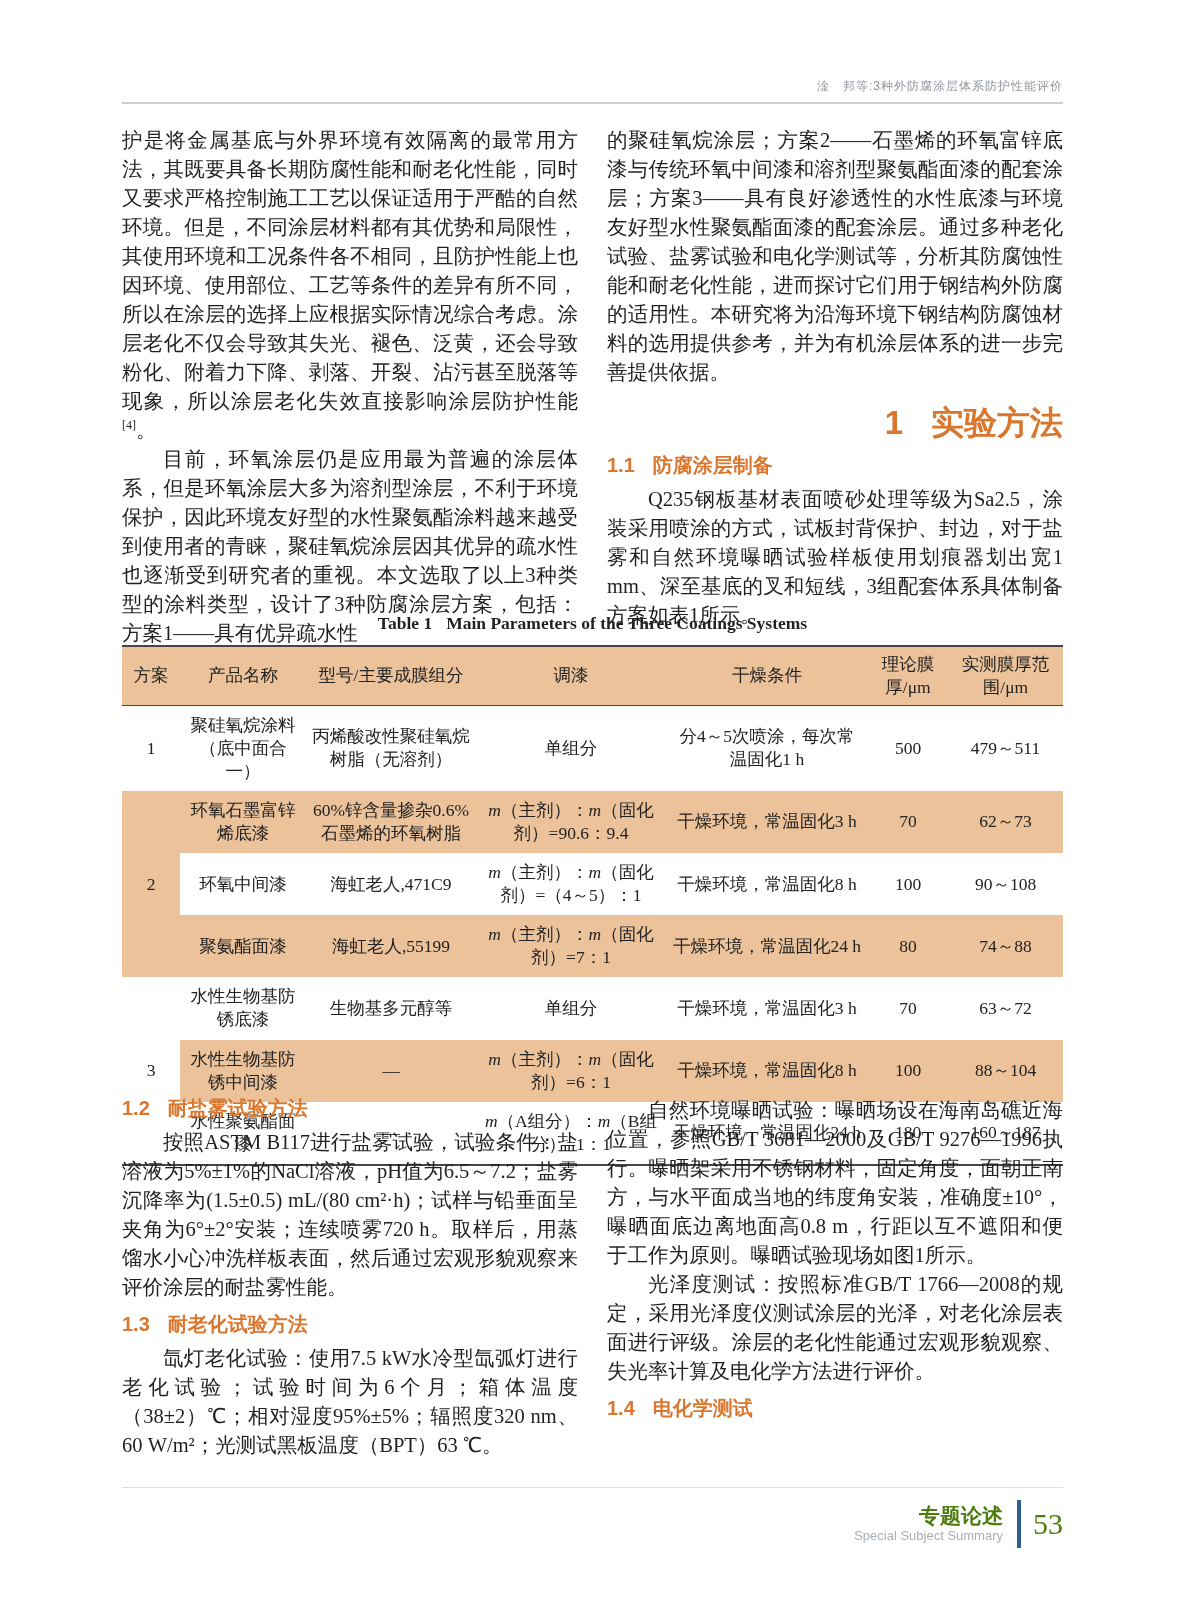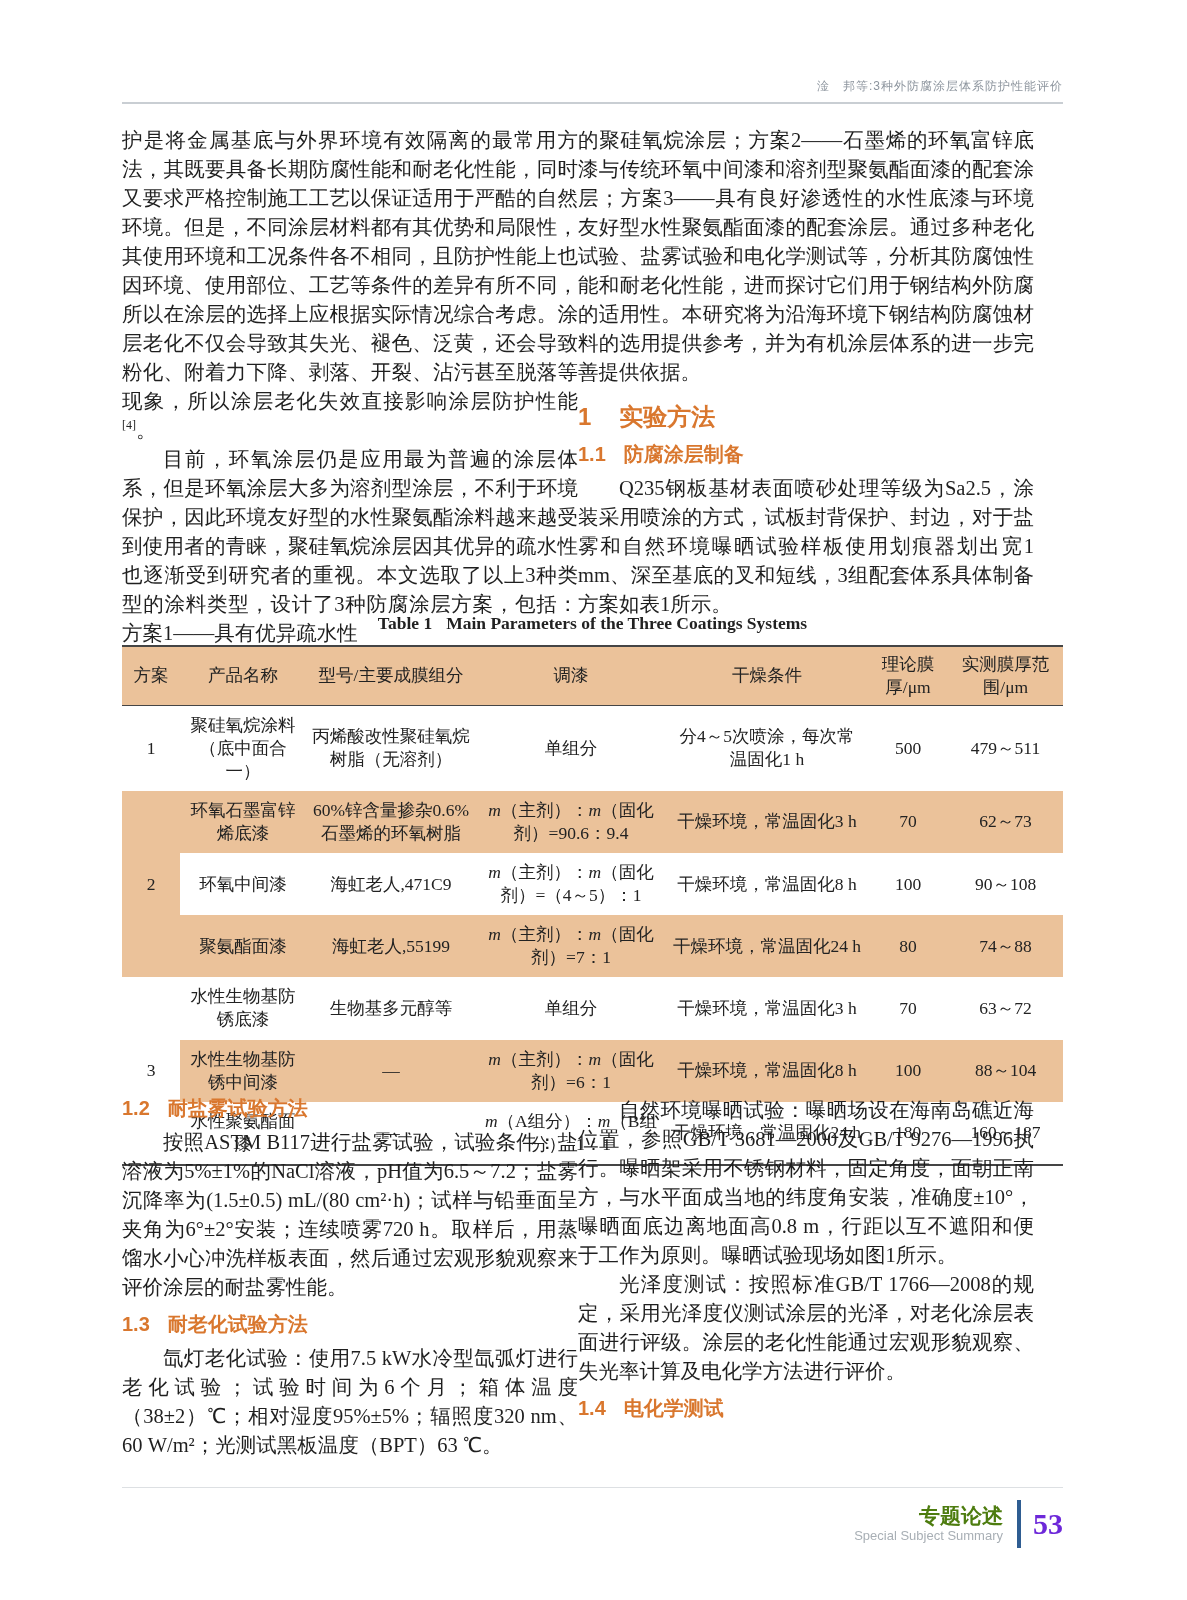--- a/index.html
+++ b/index.html
@@ -19,33 +19,33 @@
   .running-head { top:78px; }
   .running-head .rh-text {
     text-align:right;
     font-family:"Liberation Sans", sans-serif;
     font-size:12px; letter-spacing:1px;
     color:#8d959e;
   }
   .running-head .rh-rule { margin-top:7px; border-top:2px solid #c9ced3; }
 
   
-  .cols { display:flex; }
+  .cols { display:flex; gap:29px; }
   .top-cols { top:126px; }
   .bottom-cols { top:1096px; }
   .col { width:456px; font-size:20.5px; line-height:29px; text-align:justify; }
   .col p { margin:0; }
   p.indent { text-indent:2em; }
   sup.ref { font-size:12px; line-height:0; }
 
   h1.sec {
     margin:16px 0 8px 0;
     font-family:"Liberation Sans", sans-serif;
-    font-size:24px; font-weight:bold;
-    color:#d9772e; text-align:left; line-height:1.2;
+    font-size:33px; font-weight:bold;
+    color:#d9772e; text-align:right; line-height:1.2;
   }
   h1.sec .sec-num { margin-right:28px; }
   h2.subsec {
     margin:10px 0 7px 0;
     font-family:"Liberation Sans", sans-serif;
     font-size:20px; font-weight:bold;
     color:#d9772e; line-height:1.25;
   }
   h2.subsec .sec-num { margin-right:18px; }
 
@@ -90,21 +90,21 @@
   .footer-labels { text-align:right; }
   .footer-cn {
     font-family:"Liberation Sans", sans-serif; font-weight:bold;
     font-size:21px; color:#4d7c0f; line-height:1.15;
   }
   .footer-en {
     font-family:"Liberation Sans", sans-serif;
     font-size:13px; color:#a8afb5; line-height:1.2;
   }
   .footer-bar { width:4px; height:48px; background:#2f5d92; margin:0 12px 0 14px; }
-  .footer-page { font-size:30px; color:#6d28d9;font-weight:bold; }
+  .footer-page { font-size:30px; color:#4d7c0f; }
 </style>
 </head>
 <body>
 
 <div class="page">
 
   <div class="content running-head">
     <div class="rh-text">淦　邦等:3种外防腐涂层体系防护性能评价</div>
     <div class="rh-rule"></div>
   </div>

